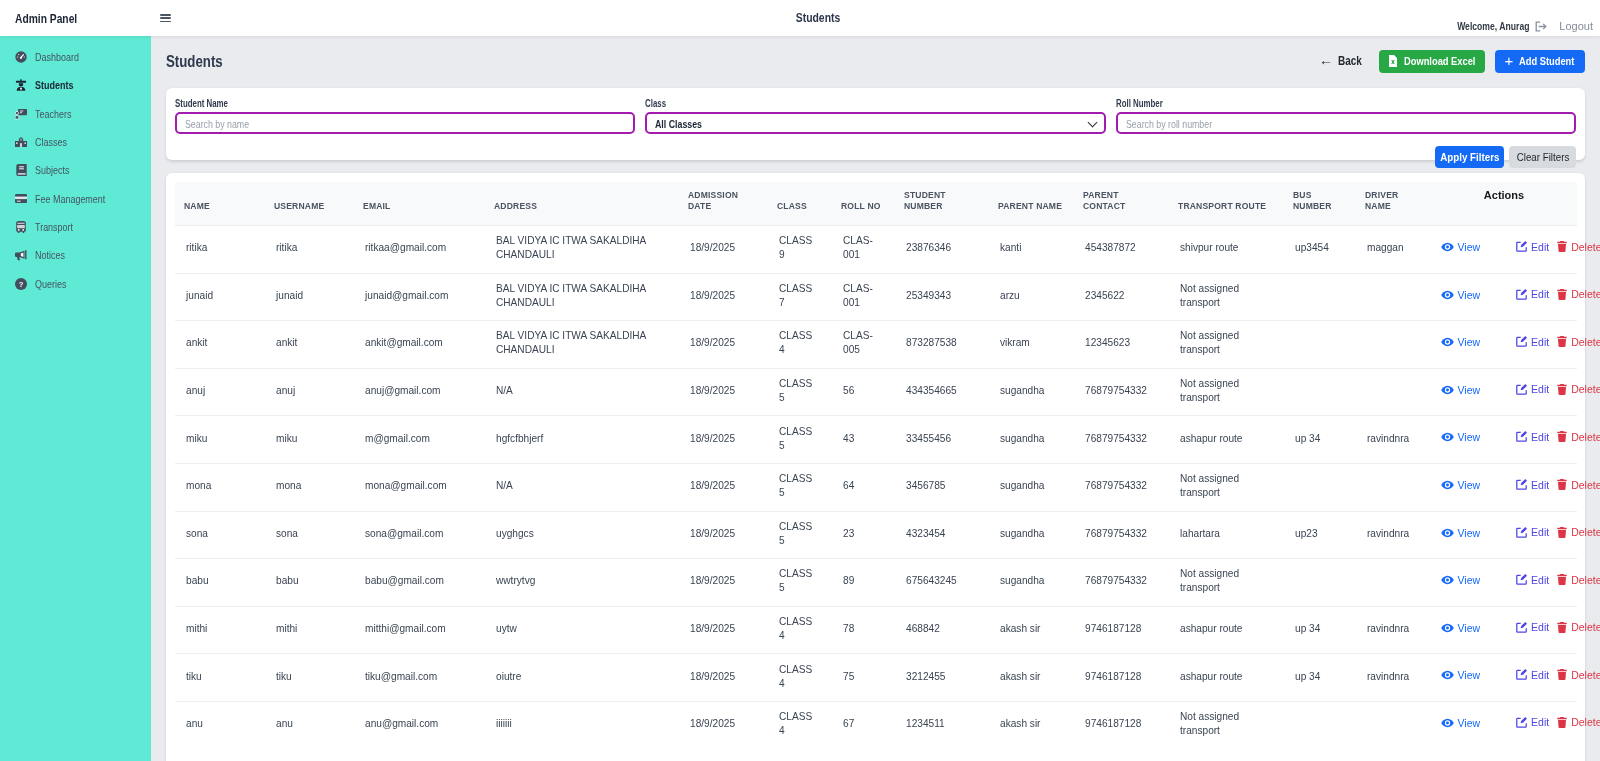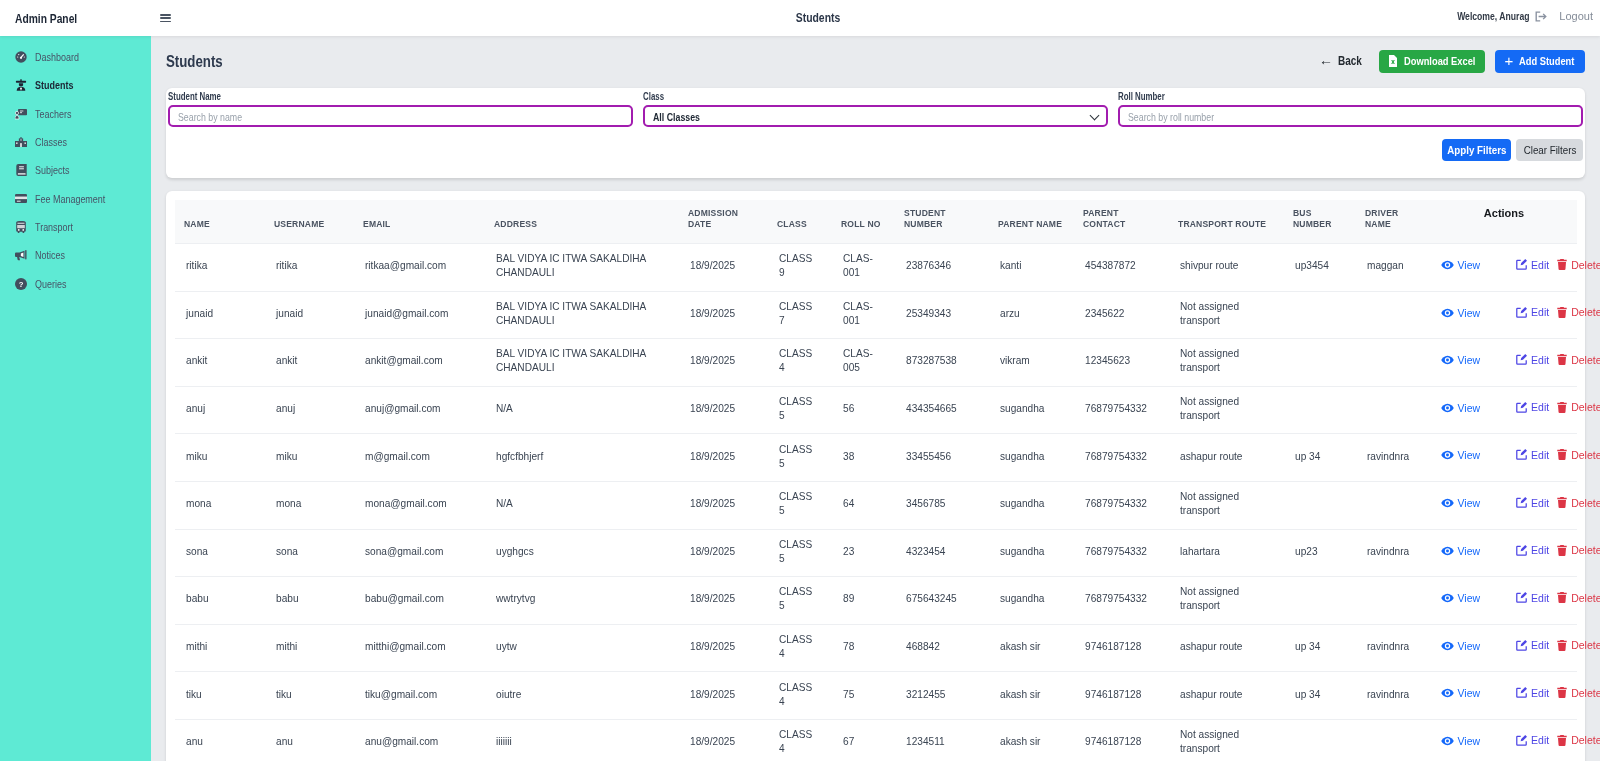--- a/index.html
+++ b/index.html
@@ -8,21 +8,21 @@
   body { font-family:"Liberation Sans", sans-serif; background:#e9ebee; }
 
   
   .topbar { position:fixed; top:0; left:0; width:1600px; height:36px; background:#fff;
             box-shadow:0 1px 3px rgba(0,0,0,.08); z-index:10; }
   .brand { position:absolute; left:15px; top:11px; font-size:13px; font-weight:bold; color:#1c2534; transform:scaleX(.79); transform-origin:0 50%;}
   .burger { position:absolute; left:160px; top:14px; width:11px; height:9px; cursor:pointer;}
   .burger span { display:block; height:1.5px; background:#4a5462; margin-bottom:1.9px; border-radius:1px;}
   .pagetitle { position:absolute; left:818px; top:10px; transform:translateX(-50%) scaleX(.8);
                font-size:13px; font-weight:bold; color:#2b3648; }
-  .topright { position:absolute; right:7px; top:0; height:32px; display:flex; align-items:center; }
+  .topright { position:absolute; right:7px; top:0; height:32px; display:flex; align-items:flex-end; }
   .welcome { font-size:11.5px; font-weight:600; color:#323a46; margin-right:6px; transform:scaleX(.75); transform-origin:100% 50%;}
   .logout  { font-size:11.5px; color:#848c98; display:flex; align-items:center; gap:12px;}
   .logout .lt { display:inline-block; font-size:11px;}
 
   
   .sidebar { position:fixed; top:36px; left:0; width:151px; height:725px; background:#5eead4; }
   .nav { padding-top:7px; }
   .nav a { display:flex; align-items:center; height:28.3px; padding-left:15px;
            font-size:11.5px; color:#475366; text-decoration:none; }
   .nav a .ic { width:12px; height:12px; margin-right:8px; flex:0 0 12px; display:flex; align-items:center; justify-content:center;}
@@ -44,21 +44,21 @@
   .btn-back .bt { transform:scaleX(.8); transform-origin:0 50%; display:inline-block; margin-right:-6px;}
   .btn .gl { transform:scaleX(.81); transform-origin:0 50%; display:inline-block; white-space:nowrap;}
   .btn-green .gl { margin-right:-17px; }
   .btn-blue .gl { margin-right:-12px; }
   .btn-green { background:#28a745; color:#fff; width:106px; height:23px; gap:6px;}
   .btn-blue  { background:#146af5; color:#fff; width:90px; height:23px; gap:6px; }
   .btn-blue .plus { font-size:15px; font-weight:normal; margin-top:-2px;}
 
   
   .card { background:#fff; border-radius:6px; box-shadow:0 1.5px 3px rgba(0,0,0,.12); }
-  .filtercard { padding:2px; margin-bottom:13.5px; height:90px;}
+  .filtercard { padding:9px; margin-bottom:13.5px; height:72px;}
   .frow { display:flex; gap:10px; }
   .fcol { flex:1; }
   .flabel { font-size:10.5px; font-weight:bold; color:#313c4e; margin-bottom:3px;
             transform:scaleX(.75); transform-origin:0 50%; }
   .fctrl { width:100%; height:22px; border:2px solid #a21caf; border-radius:5px;
            font-size:11px; color:#333; padding:0 8px; background:#fff; line-height:20px;
            overflow:hidden; white-space:nowrap; }
   .fctrl .cx { transform:scaleX(.8); transform-origin:0 50%; display:inline-block; }
   .ph { color:#99a1ab; }
   .selv { font-weight:600; color:#212a36; }
@@ -415,21 +415,21 @@
                   <path fill="#dc3545" d="M4 0h4l.7 1H12v1.8H0V1h3.3zM.9 3.8h10.2l-.7 9A1.3 1.3 0 0 1 9.1 14H2.9a1.3 1.3 0 0 1-1.3-1.2z"></path>
                 </svg>Delete</a></td>
           </tr>
           <tr>
             <td class="nw"><span class="cz">miku</span></td>
             <td class="nw"><span class="cz">miku</span></td>
             <td class="nw"><span class="cz">m@gmail.com</span></td>
             <td><span class="cz">hgfcfbhjerf</span></td>
             <td class="nw"><span class="cz">18/9/2025</span></td>
             <td><span class="cz">CLASS<br>5</span></td>
-            <td><span class="cz">38</span></td>
+            <td><span class="cz">43</span></td>
             <td class="nw"><span class="cz">33455456</span></td>
             <td class="nw"><span class="cz">sugandha</span></td>
             <td class="nw"><span class="cz">76879754332</span></td>
             <td><span class="cz">ashapur route</span></td>
             <td class="nw"><span class="cz">up 34</span></td>
             <td class="nw"><span class="cz">ravindnra</span></td>
             <td class="act"><a class="alink a-view" href="#"><svg width="13" height="10" viewBox="0 0 16 12">
                   <path fill="#1468fa" d="M8 .8C4.2.8 1.4 3.6.3 6c1.1 2.4 3.9 5.2 7.7 5.2s6.6-2.8 7.7-5.2C14.6 3.6 11.8.8 8 .8z"></path>
                   <circle cx="8" cy="6" r="3.3" fill="#fff"></circle>
                   <circle cx="8" cy="6" r="1.8" fill="#1468fa"></circle>

